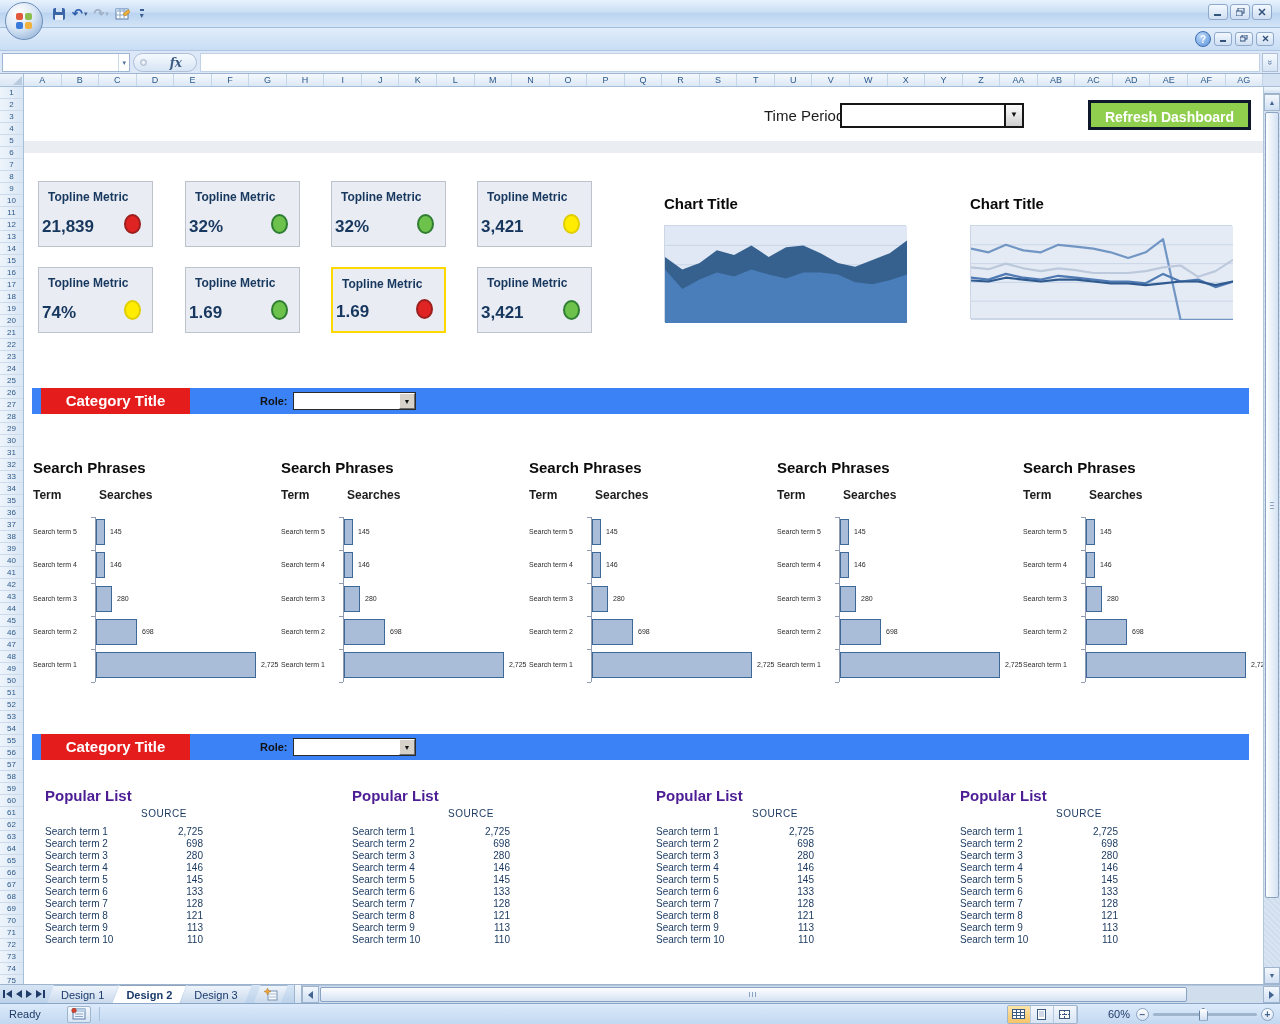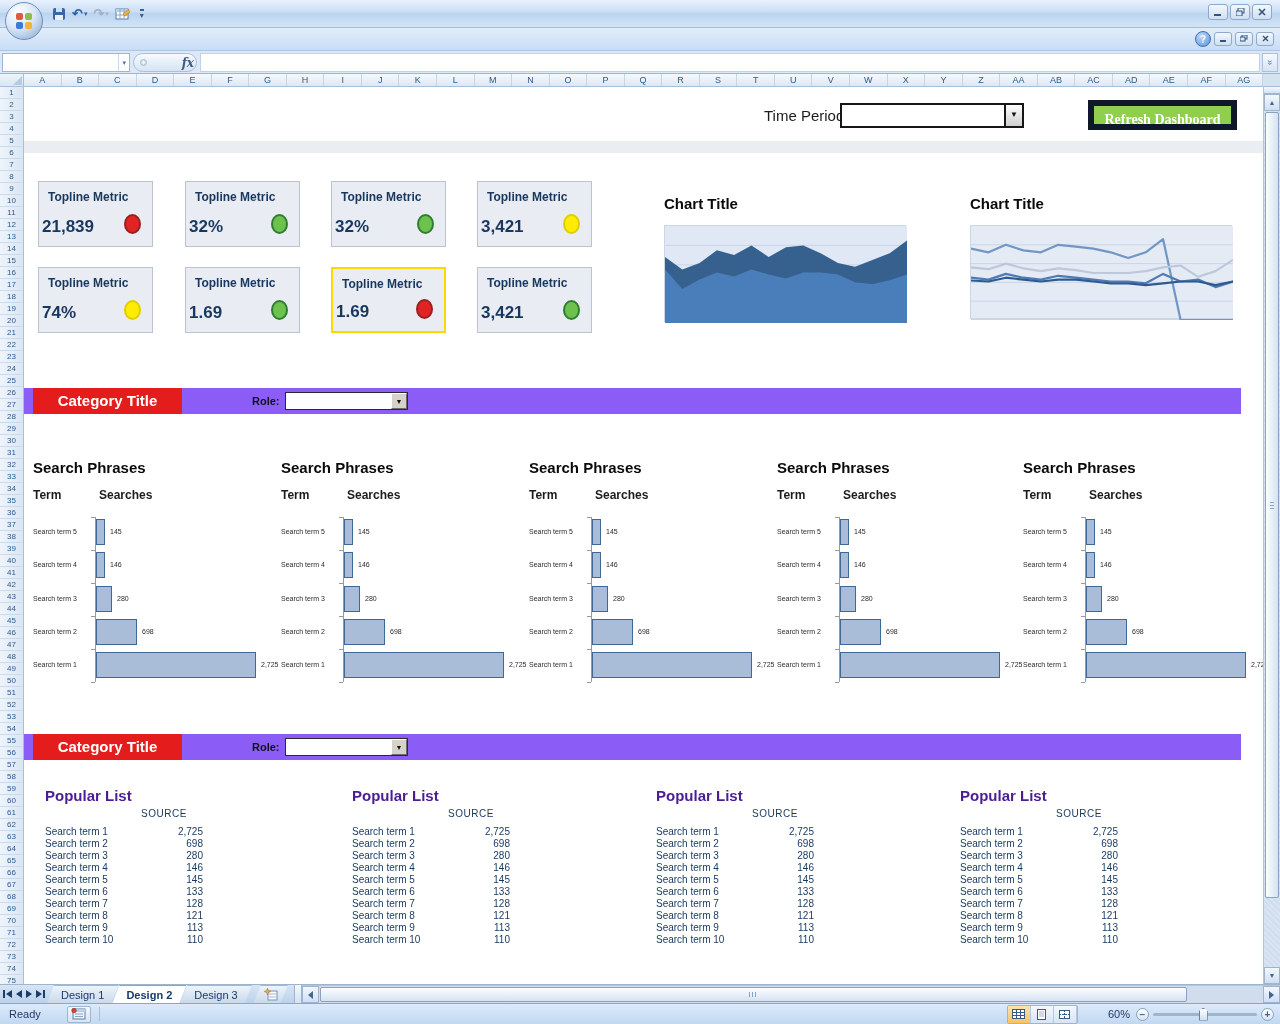--- a/index.html
+++ b/index.html
@@ -29,21 +29,21 @@
   .ribbon-right { position:absolute; right:6px; top:3px; display:flex; align-items:center; gap:3px; }
   .helpbtn { width:16px; height:16px; border-radius:50%; background:radial-gradient(circle at 35% 30%, #bcd8f7, #5b94dd); border:1px solid #3e6fae; color:#fff; font-size:10px; font-weight:bold; text-align:center; line-height:15px; }
   .wbtn.small { width:18px; height:14px; }
 
   
   .formularow { position:relative; height:23px; background:#dce8f8; border-bottom:1px solid #9eb6d4; }
   .namebox { position:absolute; left:2px; top:2px; width:128px; height:19px; background:#fff; border:1px solid #9eb6d4; display:flex; align-items:center; justify-content:flex-end; }
   .namebox .caret { font-size:7px; color:#4d6f9d; padding:0 3px; border-left:1px solid #c9d8ea; line-height:17px; }
   .fxpill { position:absolute; left:133px; top:2px; width:64px; height:19px; border-radius:10px; border:1px solid #aebfd6; background:linear-gradient(#f6fafe,#d6e4f4); display:flex; align-items:center; }
   .fxdot { width:7px; height:7px; border-radius:50%; background:radial-gradient(#fff,#b9c9dd); border:1px solid #a8bacf; margin-left:6px; }
-  .fx { margin-left:auto; margin-right:2px; font-family:"DejaVu Serif", serif; font-style:italic; font-weight:bold; font-size:12px; color:#3b5a82; }
+  .fx { margin-left:auto; margin-right:14px; font-family:"DejaVu Serif", serif; font-style:italic; font-weight:bold; font-size:12px; color:#3b5a82; }
   .formulafield { position:absolute; left:200px; top:2px; right:20px; height:19px; background:#fff; border:1px solid #c2d2e6; }
   .fb-expand { position:absolute; right:2px; top:2px; width:16px; height:19px; border:1px solid #aebfd6; background:linear-gradient(#f6fafe,#d6e4f4); color:#4d6f9d; font-size:9px; text-align:center; line-height:17px; }
   .fb-expand span { display:inline-block; transform:rotate(90deg); }
 
   
   .headrow { display:flex; height:13px; }
   .corner { width:24px; background:linear-gradient(#eef4fb,#d9e6f4); border-right:1px solid #a6c0da; border-bottom:1px solid #a6c0da; position:relative; }
   .corner:after { content:""; position:absolute; right:1px; bottom:1px; border-left:9px solid transparent; border-bottom:9px solid #b9cbde; }
   .colheaders { flex:1; display:flex; border-bottom:1px solid #a6c0da; background:linear-gradient(#f5f9fd,#dce8f5); }
   .colh { flex:1; font-size:9px; color:#2d5a8a; text-align:center; line-height:12px; border-right:1px solid #c4d5e8; }
@@ -103,35 +103,35 @@
   .zthumb { position:absolute; left:44%; top:-5px; width:9px; height:13px; background:linear-gradient(#ffffff,#cfdff2); border:1px solid #68839f;
     clip-path:polygon(50% 0, 100% 28%, 100% 100%, 0 100%, 0 28%); }
 
   
   .dash-title { position:absolute; left:14px; top:12px; font-size:27px; font-weight:bold; color:#0a0a0a; }
   .band { position:absolute; left:0; width:100%; height:12px; background:#eaedf1; }
   .tp-label { position:absolute; left:740px; top:20px; font-size:15px; color:#1c1c1c; }
   .tp-combo { position:absolute; left:816px; top:16px; width:184px; height:25px; background:#fff; border:2px solid #161616; display:flex; }
   .tp-combo .field { flex:1; }
   .combo-arrow { width:18px; border-left:2px solid #161616; background:linear-gradient(#fdfdfd,#cfcfcf); color:#111; font-size:8px; text-align:center; line-height:20px; }
-  .refresh-btn { position:absolute; left:1064px; top:13px; width:149px; height:30px; background:#90ce4e; border:6px solid #0f172a; color:#fff; font-weight:bold; font-size:14px; text-align:center; line-height:28px;font-family:Liberation Serif, serif; }
+  .refresh-btn { position:absolute; left:1064px; top:13px; width:163px; height:30px; background:#90ce4e; border:3px solid #0f172a; color:#fff; font-weight:bold; font-size:14px; text-align:center; line-height:28px; }
 
   .metric { position:absolute; width:115px; height:66px; background:#e9edf3; border:1px solid #bcc3cc; }
   .metric.hl { border:2px solid #ffd800; }
   .metric .mlabel { position:absolute; left:9px; top:8px; font-size:12px; font-weight:bold; color:#17375e; }
   .metric .mvalue { position:absolute; left:3px; bottom:9px; font-size:17px; font-weight:bold; color:#17375e; }
   .dot { position:absolute; right:11px; bottom:12px; width:17px; height:20px; border-radius:50%; }
   .dot.red { background:#e02424; border:2px solid #9c1f1f; }
   .dot.green { background:#6cc24a; border:2px solid #2f7d32; }
   .dot.yellow { background:#ffec00; border:2px solid #e0cd00; }
 
   .chart-title { position:absolute; top:108px; font-size:15px; font-weight:bold; color:#0a0a0a; }
   .chartbox { position:absolute; top:138px; border:1px solid #ccd7e6; }
 
-  .catbar { position:absolute; left:0; width:1217px; height:26px; background:#8b5cf6; }
+  .catbar { position:absolute; left:8px; width:1217px; height:26px; background:#3b82f6; }
   .catlabel { position:absolute; left:9px; top:0; width:149px; height:26px; background:#e41c1c; color:#fff; font-weight:bold; font-size:15px; text-align:center; line-height:26px; }
   .rolelabel { position:absolute; left:228px; top:0; font-size:11px; font-weight:bold; color:#111; line-height:26px; }
   .rolecombo { position:absolute; left:261px; top:4px; width:123px; height:18px; background:#fff; border:1px solid #2b2b2b; display:flex; }
   .rolecombo .field { flex:1; }
   .rolecombo .rarrow { width:16px; background:#d6d2ca; border:1px solid; border-color:#fff #6d6d6d #6d6d6d #fff; color:#111; font-size:7px; text-align:center; line-height:15px; }
 
   .sp-col { position:absolute; width:244px; }
   .sp-title { position:absolute; top:372px; font-size:15px; font-weight:bold; color:#0a0a0a; }
   .sp-h1 { position:absolute; top:401px; font-size:12px; font-weight:bold; color:#1c1c1c; }
   .sp-axis { position:absolute; top:430px; height:165px; width:1px; background:#8e9bb0; }

